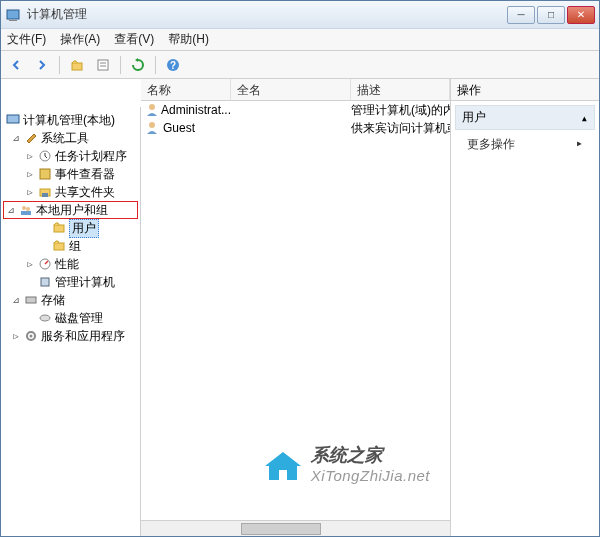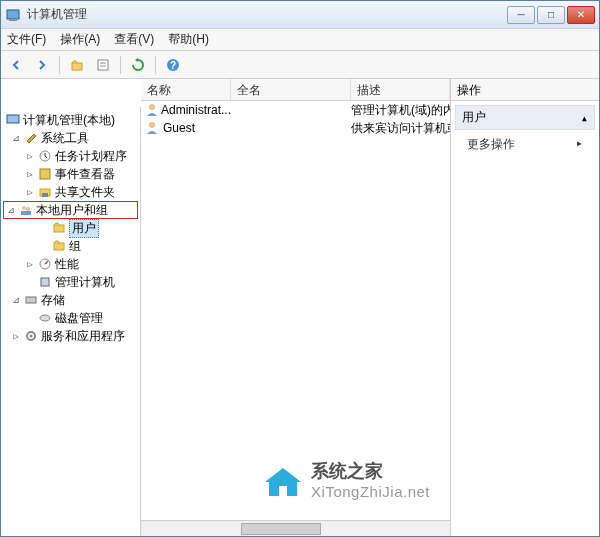--- a/index.html
+++ b/index.html
@@ -33,21 +33,21 @@
 .listrow .c-name { width: 90px; display: flex; align-items: center; padding-left: 4px; }
 .listrow .c-full { width: 120px; } .listrow .c-desc { flex: 1; white-space: nowrap; overflow: hidden; }
 .listrow .uicon { width: 16px; height: 16px; margin-right: 2px; }
 .scrollbar-h { height: 16px; background: #f0f0f0; border-top: 1px solid #d0d0d0; display: flex; align-items: center; }
 .scrollbar-h .thumb { width: 80px; height: 12px; background: #d0d0d0; margin-left: 100px; border: 1px solid #aaa; }
 .actions { width: 148px; display: flex; flex-direction: column; }
 .actions-head { height: 22px; border-bottom: 1px solid #d0d0d0; padding: 3px 6px; background: #f7f7f7; }
 .actions-body { flex: 1; padding: 4px; }
 .action-title { background: #e8eef5; padding: 3px 6px; display: flex; justify-content: space-between; align-items: center; border: 1px solid #d8e0ea; }
 .action-item { padding: 6px 12px; color: #333; }
-.logo { position: absolute; right: 20px; bottom: 20px; display: flex; align-items: center; opacity: 0.85; }
+.logo { position: absolute; right: 20px; bottom: 36px; display: flex; align-items: center; opacity: 0.85; font-style: italic; }
 .logo svg { width: 44px; height: 40px; }
 .logo-text { margin-left: 6px; }
 .logo-text .cn { font-size: 18px; font-weight: bold; color: #333; }
 .logo-text .en { font-size: 15px; color: #888; letter-spacing: 0.5px; }
 .folder-svg { fill: #f3ce6a; stroke: #c9a227; }
 .chevron { font-family: monospace; }
 </style>
 </head>
 <body>
 

